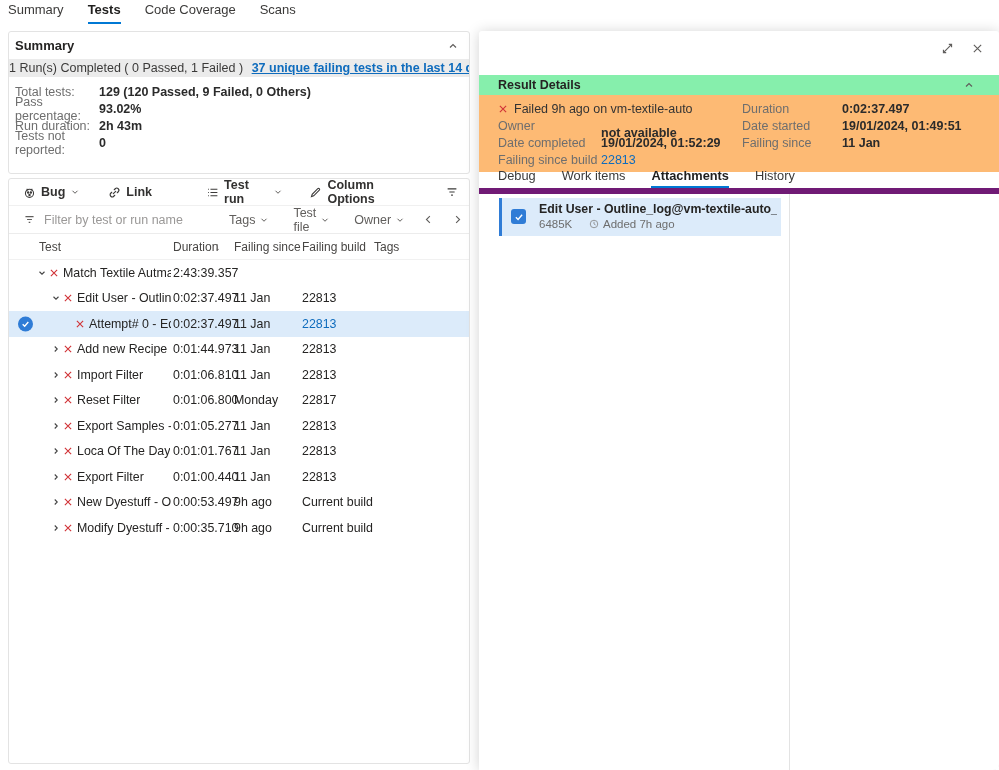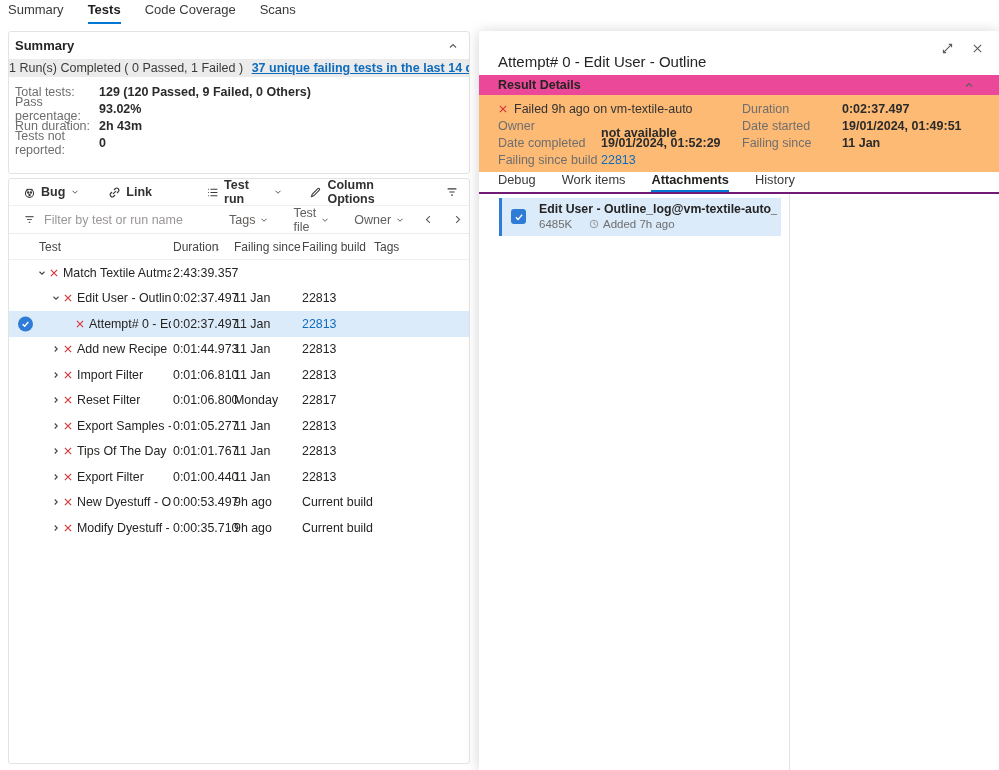--- a/index.html
+++ b/index.html
@@ -56,28 +56,28 @@
   .tname { overflow:hidden; }
   .tdur{left:164px;} .tsince{left:225px;} .tbuild{left:293px;}
   .tbuild.link { color:#0f6cbd; }
 
   
   .panel { position:absolute; left:479px; top:31px; width:520px; height:739px; background:#fff; box-shadow:0 1px 14px rgba(0,0,0,.18); border-radius:3px 3px 0 0; }
   .panel-top { position:relative; height:44px; }
   .panel-title { position:absolute; left:19px; top:22px; font-size:15px; color:#252423; white-space:nowrap; }
   .panel-icons { position:absolute; right:12px; top:7px; display:flex; gap:10px; color:#605e5c; }
   .picon { width:20px; height:20px; display:flex; align-items:center; justify-content:center; cursor:pointer; }
-  .result-bar { display:flex; align-items:center; justify-content:space-between; height:20px; background:#ec4899; padding:0 24px 0 19px; font-size:12.5px; font-weight:bold; cursor:pointer; }
+  .result-bar { display:flex; align-items:center; justify-content:space-between; height:20px; background:#86efac; padding:0 24px 0 19px; font-size:12.5px; font-weight:bold; cursor:pointer; }
   .detail-area { position:relative; height:77px; background:#fdba74; font-size:12.5px; }
   .drow { position:absolute; height:17px; line-height:17px; white-space:nowrap; }
   .dlabel { color:#6e6e6e; }
   .dvalue { color:#2b2b2b; font-weight:bold; }
   .dvalue.link { color:#0f6cbd; font-weight:normal; cursor:pointer; }
   .status-x { color:#d13438; margin-right:6px; display:inline-flex; vertical-align:-1px; }
-  .panel-tabs { display:flex; gap:26px; padding:0 0 0 19px; height:22px; align-items:center; border-bottom:2px solid #701a75; }
+  .panel-tabs { display:flex; gap:26px; padding:0 0 0 19px; height:22px; align-items:flex-end; border-bottom:6px solid #701a75; }
   .ptab { position:relative; padding-bottom:5px; color:#3b3a39; font-size:12.8px; cursor:pointer; }
   .ptab.active { font-weight:bold; color:#201f1e; }
   .ptab.active::after { content:""; position:absolute; left:0; right:0; bottom:0; height:2px; background:#0078d4; }
   .panel-body { position:absolute; top:163px; bottom:0; left:0; right:0; }
   .vdivider { position:absolute; left:310px; top:0; bottom:0; width:1px; background:#e3e3e3; }
 
   .attach-item { position:absolute; left:20px; top:4px; width:282px; height:38px; background:#dcebfa; border-left:3px solid #2f7cd6; cursor:pointer; }
   .acheck { position:absolute; left:9px; top:11px; width:15px; height:15px; border-radius:3px; background:#2f7cd6; display:flex; align-items:center; justify-content:center; cursor:pointer; }
   .aname { position:absolute; left:37px; top:4px; width:238px; font-weight:bold; font-size:12.3px; white-space:nowrap; overflow:hidden; }
   .ameta { position:absolute; left:37px; top:20px; display:flex; align-items:center; font-size:11.5px; color:#6e6e6e; }
@@ -372,21 +372,21 @@
           <span class="expander lv1">
             <svg width="10" height="10" viewBox="0 0 16 16" fill="none" stroke="currentColor" stroke-width="1.7">
               <path d="M6 4 L10 8 L6 12"></path>
             </svg>
           </span>
           <span class="failx lv1">
             <svg width="10" height="10" viewBox="0 0 16 16" fill="none" stroke="currentColor" stroke-width="1.8">
               <path d="M3 3 L13 13 M13 3 L3 13"></path>
             </svg>
           </span>
-          <span class="tname lv1">Tips Of The Day</span>
+          <span class="tname lv1">Loca Of The Day</span>
           <span class="tdur">0:01:01.767</span>
           <span class="tsince">11 Jan</span>
           <span class="tbuild">22813</span>
         </div>
         <div class="trow">
           <span class="expander lv1">
             <svg width="10" height="10" viewBox="0 0 16 16" fill="none" stroke="currentColor" stroke-width="1.7">
               <path d="M6 4 L10 8 L6 12"></path>
             </svg>
           </span>
@@ -444,21 +444,20 @@
               <path d="M9.6 3 H13 V6.4"></path>
               <path d="M6.4 13 H3 V9.6"></path>
             </svg>
         </span>
         <span class="picon">
           <svg width="13" height="13" viewBox="0 0 16 16" fill="none" stroke="currentColor" stroke-width="1.4">
               <path d="M3.5 3.5 L12.5 12.5 M12.5 3.5 L3.5 12.5"></path>
             </svg>
         </span>
       </span>
-      <span class="panel-title">Attempt# 0 - Edit User - Outline</span>
     </div>
 
     <div class="result-bar">
       <span>Result Details</span>
       <span class="icon">
         <svg width="12" height="12" viewBox="0 0 16 16" fill="none" stroke="#605e5c" stroke-width="1.6">
             <path d="M4 10 L8 6 L12 10"></path>
           </svg>
       </span>
     </div>

